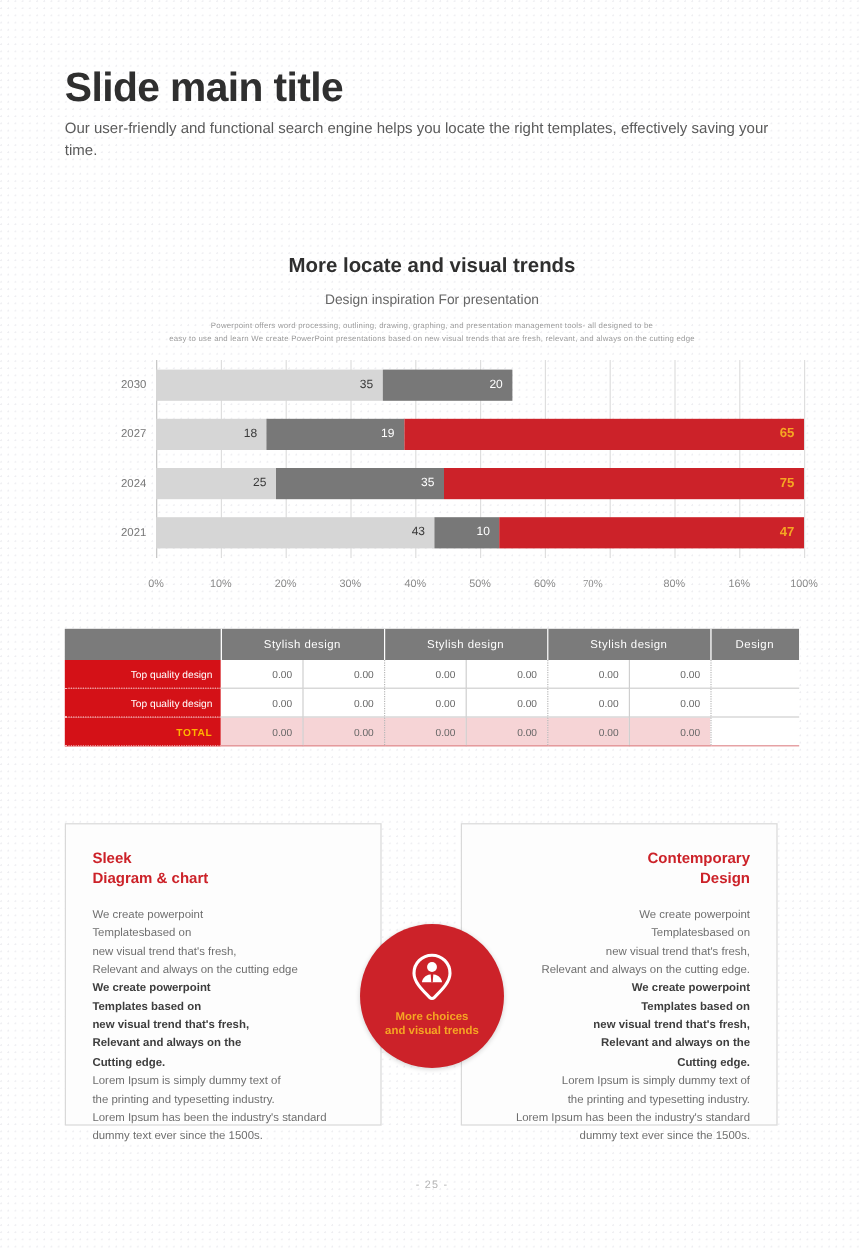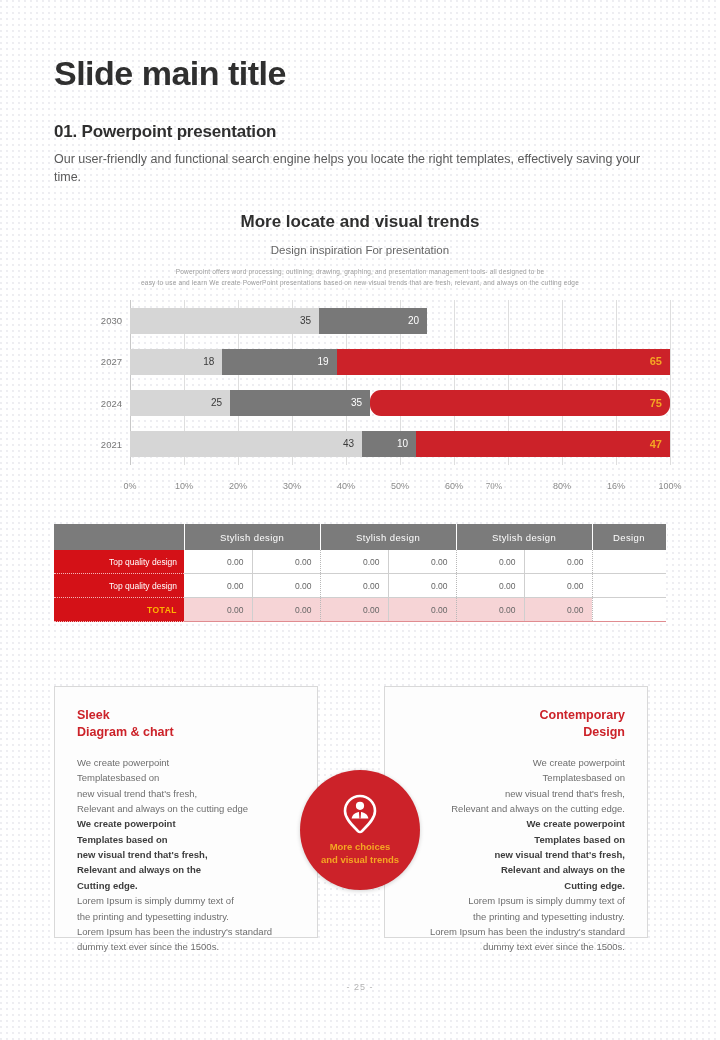--- a/index.html
+++ b/index.html
@@ -113,21 +113,20 @@
     font-size:9px;color:#b4b4b4;letter-spacing:1px;
   }
 </style>
 </head>
 <body>
 
 <div class="slide">
 
   <div class="hdr">
     <h1 class="main-title">Slide main title</h1>
-    <h2 class="sub-title">01. Powerpoint presentation</h2>
     <p class="lead">Our user-friendly and functional search engine helps you locate the right templates, effectively saving your time.</p>
   </div>
 
   <div class="chart-wrap">
     <p class="chart-title">More locate and visual trends</p>
     <p class="chart-sub">Design inspiration For presentation</p>
     <p class="chart-note">
       <span>Powerpoint  offers word  processing,  outlining,  drawing,  graphing, and presentation  management  tools- all designed  to be</span><br>
       <span>easy to use and learn We create  PowerPoint  presentations   based on new visual trends  that are  fresh, relevant,  and always  on the cutting  edge</span>
     </p>
@@ -175,21 +174,21 @@
           </div>
           <div class="row">
             <div class="ylab">2024</div>
             <div class="bar">
               <div class="seg s1" style="width: 100px;">
                 <span>25</span>
               </div>
               <div class="seg s2" style="width: 140px;">
                 <span>35</span>
               </div>
-              <div class="seg s3" style="width: 300px; border-radius: 11px;">
+              <div class="seg s3" style="width: 300px;">
                 <span>75</span>
               </div>
             </div>
           </div>
           <div class="row">
             <div class="ylab">2021</div>
             <div class="bar">
               <div class="seg s1" style="width: 232.2px;">
                 <span>43</span>
               </div>

